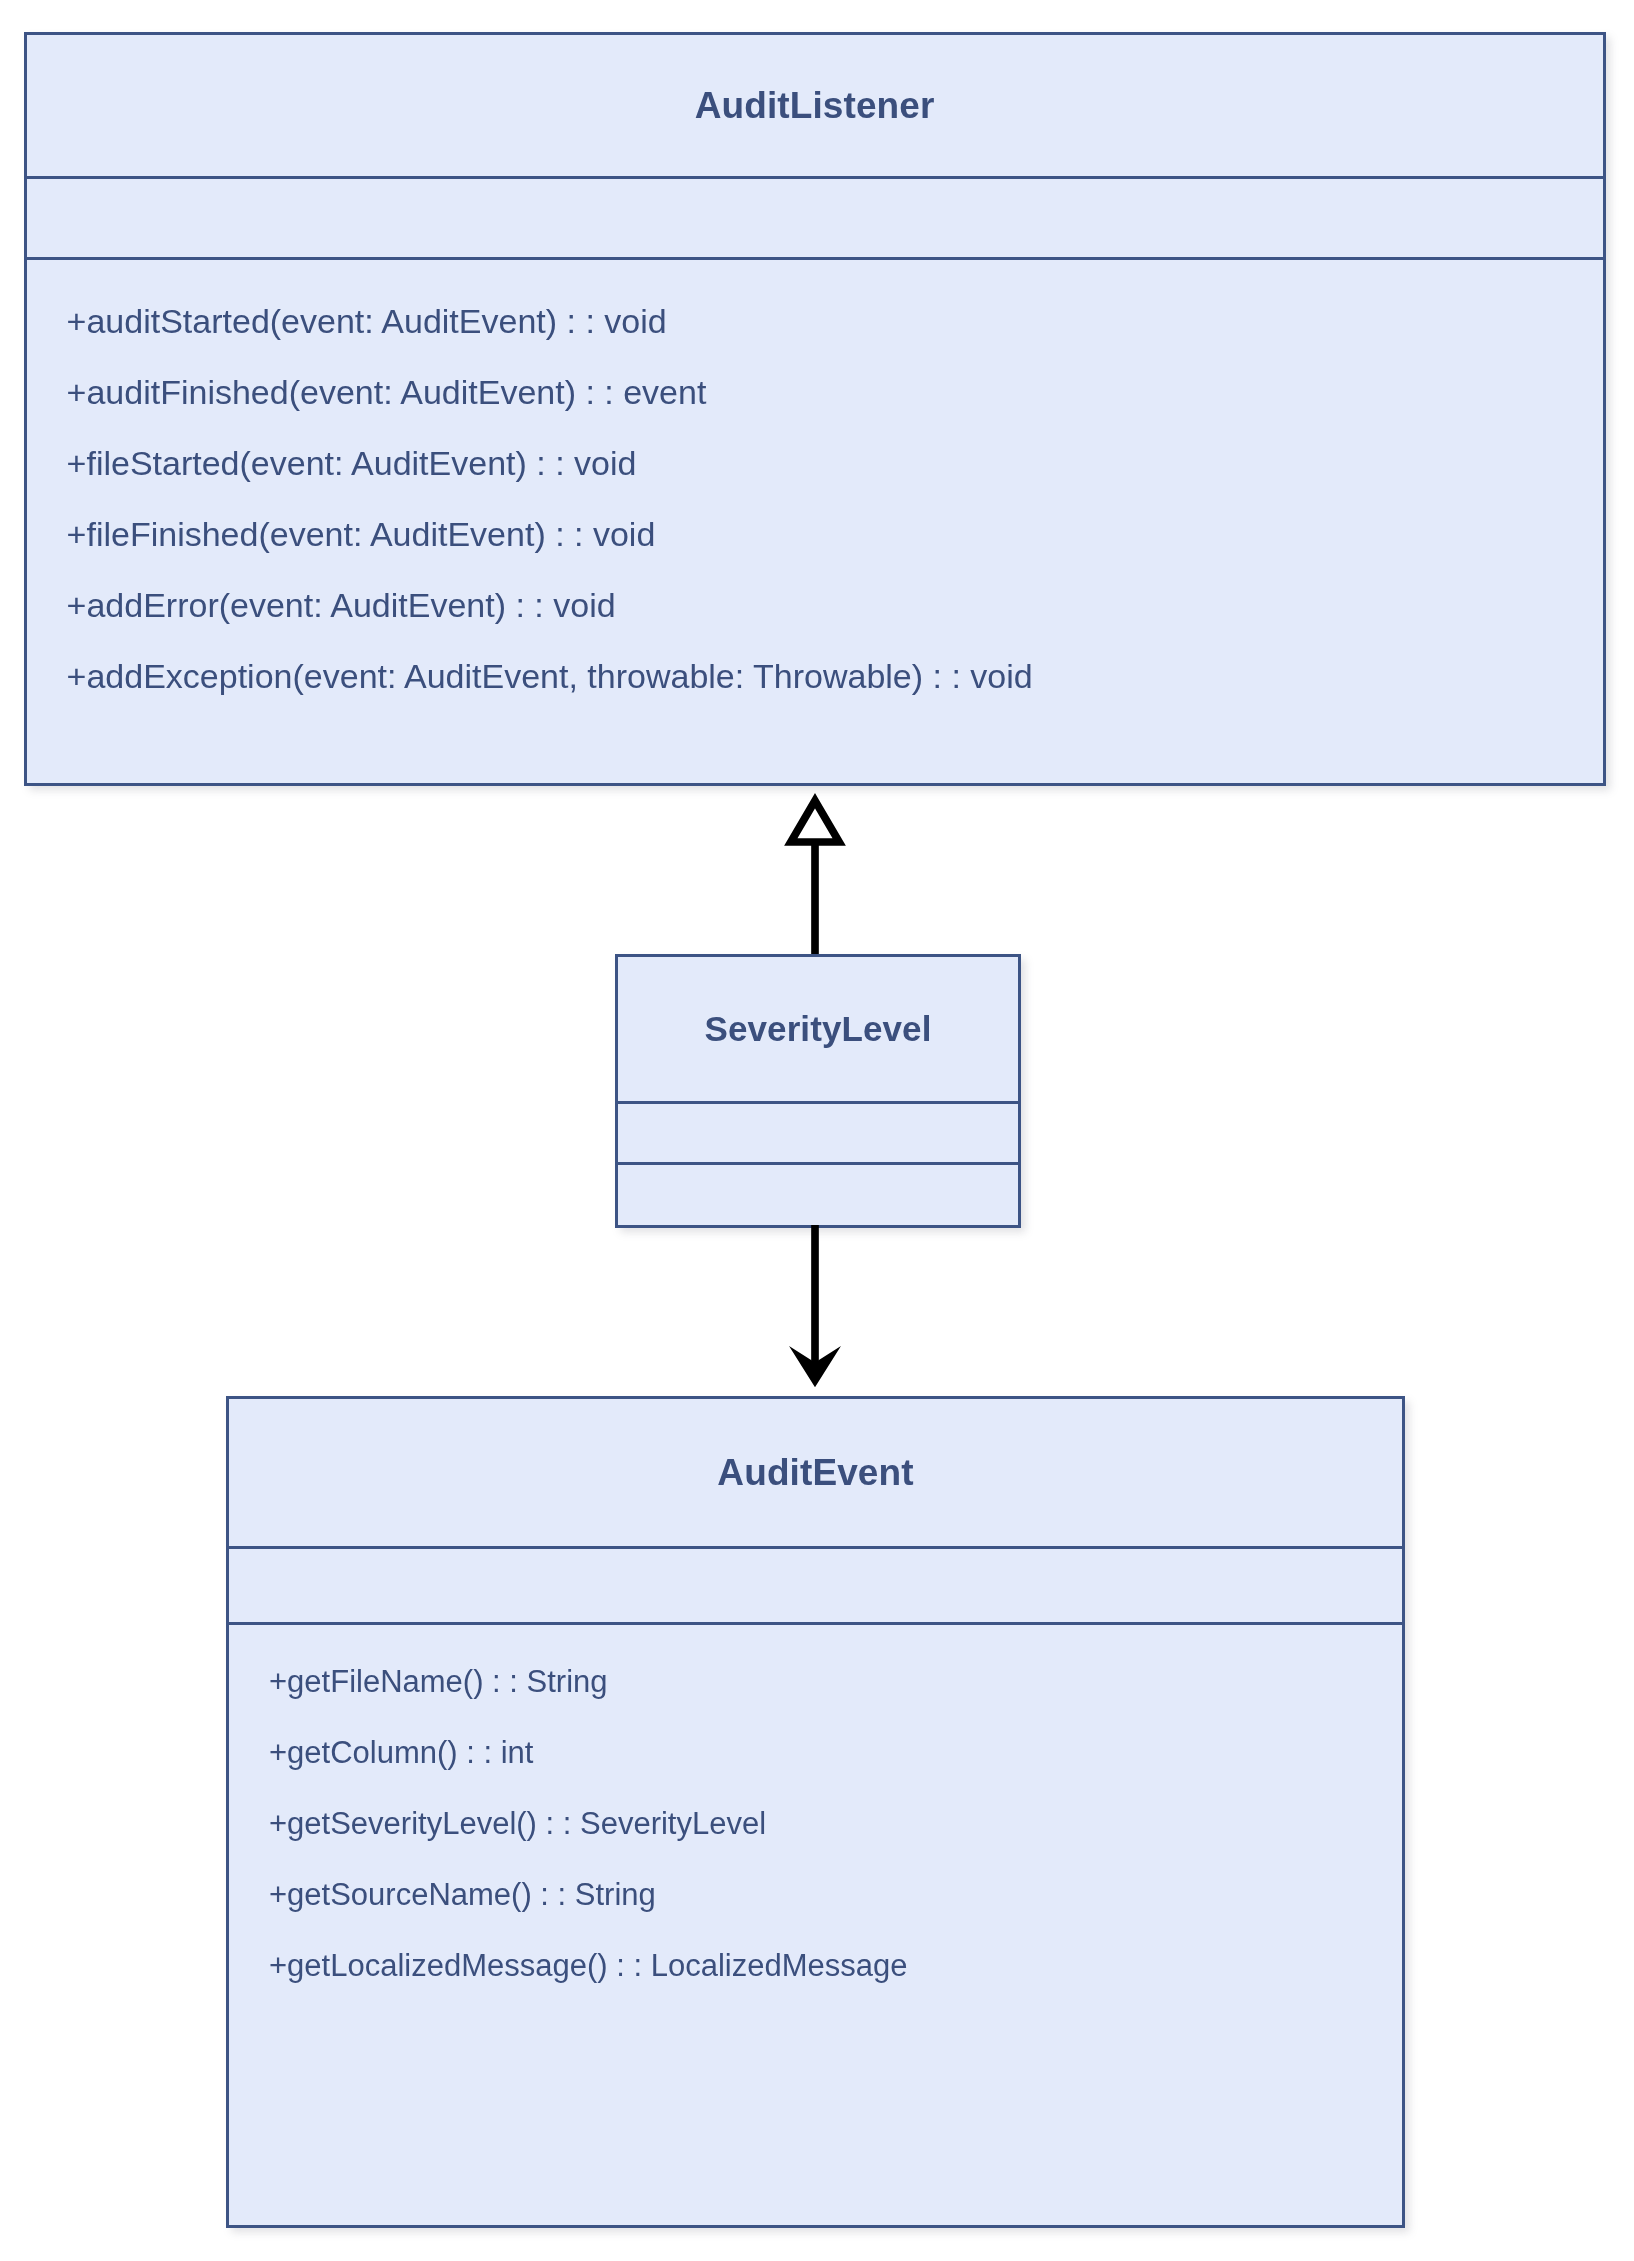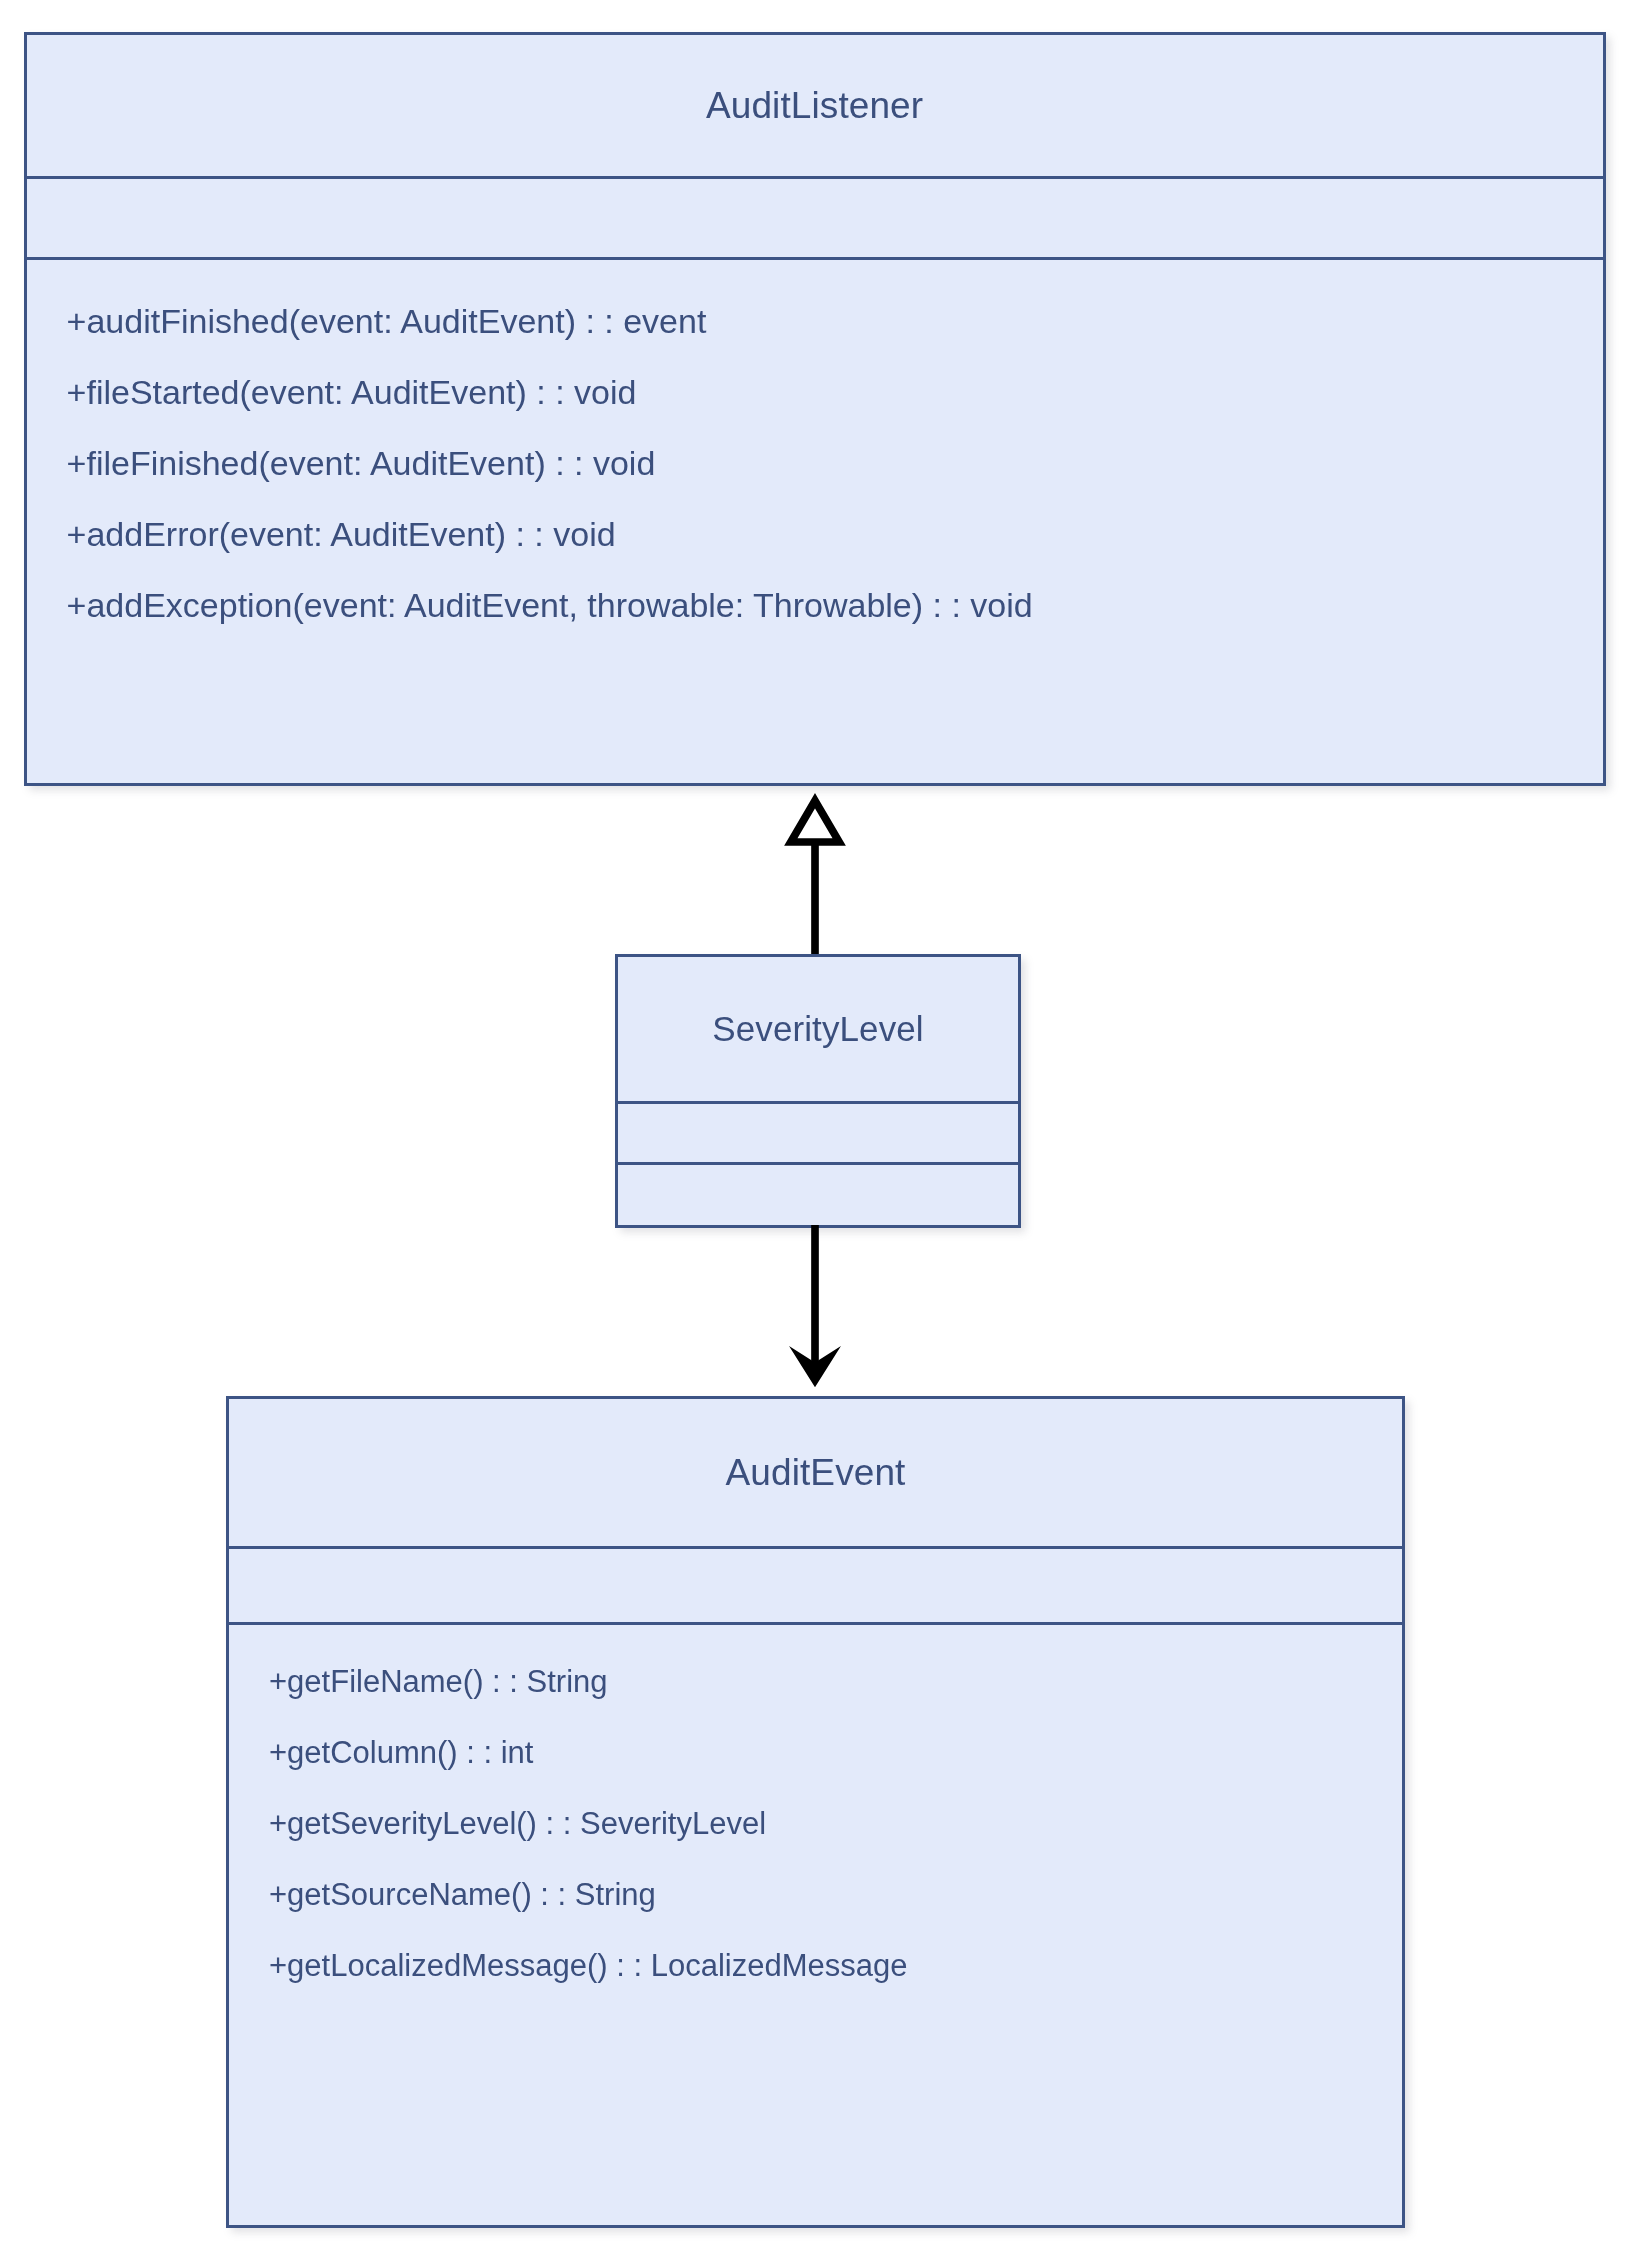--- a/index.html
+++ b/index.html
@@ -36,21 +36,21 @@
   .uml-class .title-section {
     display: flex;
     align-items: center;
     justify-content: center;
     border-bottom: 3.5px solid #3d5485;
   }
   .uml-class .attrs-section {
     border-bottom: 3.5px solid #3d5485;
   }
   .uml-class .title-text {
-    font-weight: normal;
+    font-weight: bold;
     color: #3b4f7d;
     letter-spacing: 0.1px;
     text-align: center;
   }
   .uml-class .member-row {
     color: #3b4f7d;
     white-space: nowrap;
     line-height: 1.0;
   }
 
@@ -120,20 +120,21 @@
 <body>
 
 <div id="diagram">
 
   <div class="uml-class" id="class-audit-listener">
     <div class="section title-section">
       <span class="title-text">AuditListener</span>
     </div>
     <div class="section attrs-section"></div>
     <div class="section methods-section">
+      <div class="member-row">+auditStarted(event: AuditEvent) : : void</div>
       <div class="member-row">+auditFinished(event: AuditEvent) : : event</div>
       <div class="member-row">+fileStarted(event: AuditEvent) : : void</div>
       <div class="member-row">+fileFinished(event: AuditEvent) : : void</div>
       <div class="member-row">+addError(event: AuditEvent) : : void</div>
       <div class="member-row">+addException(event: AuditEvent, throwable: Throwable) : : void</div>
     </div>
   </div>
 
   <svg class="connector" id="connector-generalization" viewBox="0 0 200 300" width="118" height="177">
     <line x1="100" y1="300" x2="100" y2="68" stroke="#000000" stroke-width="13"></line>

